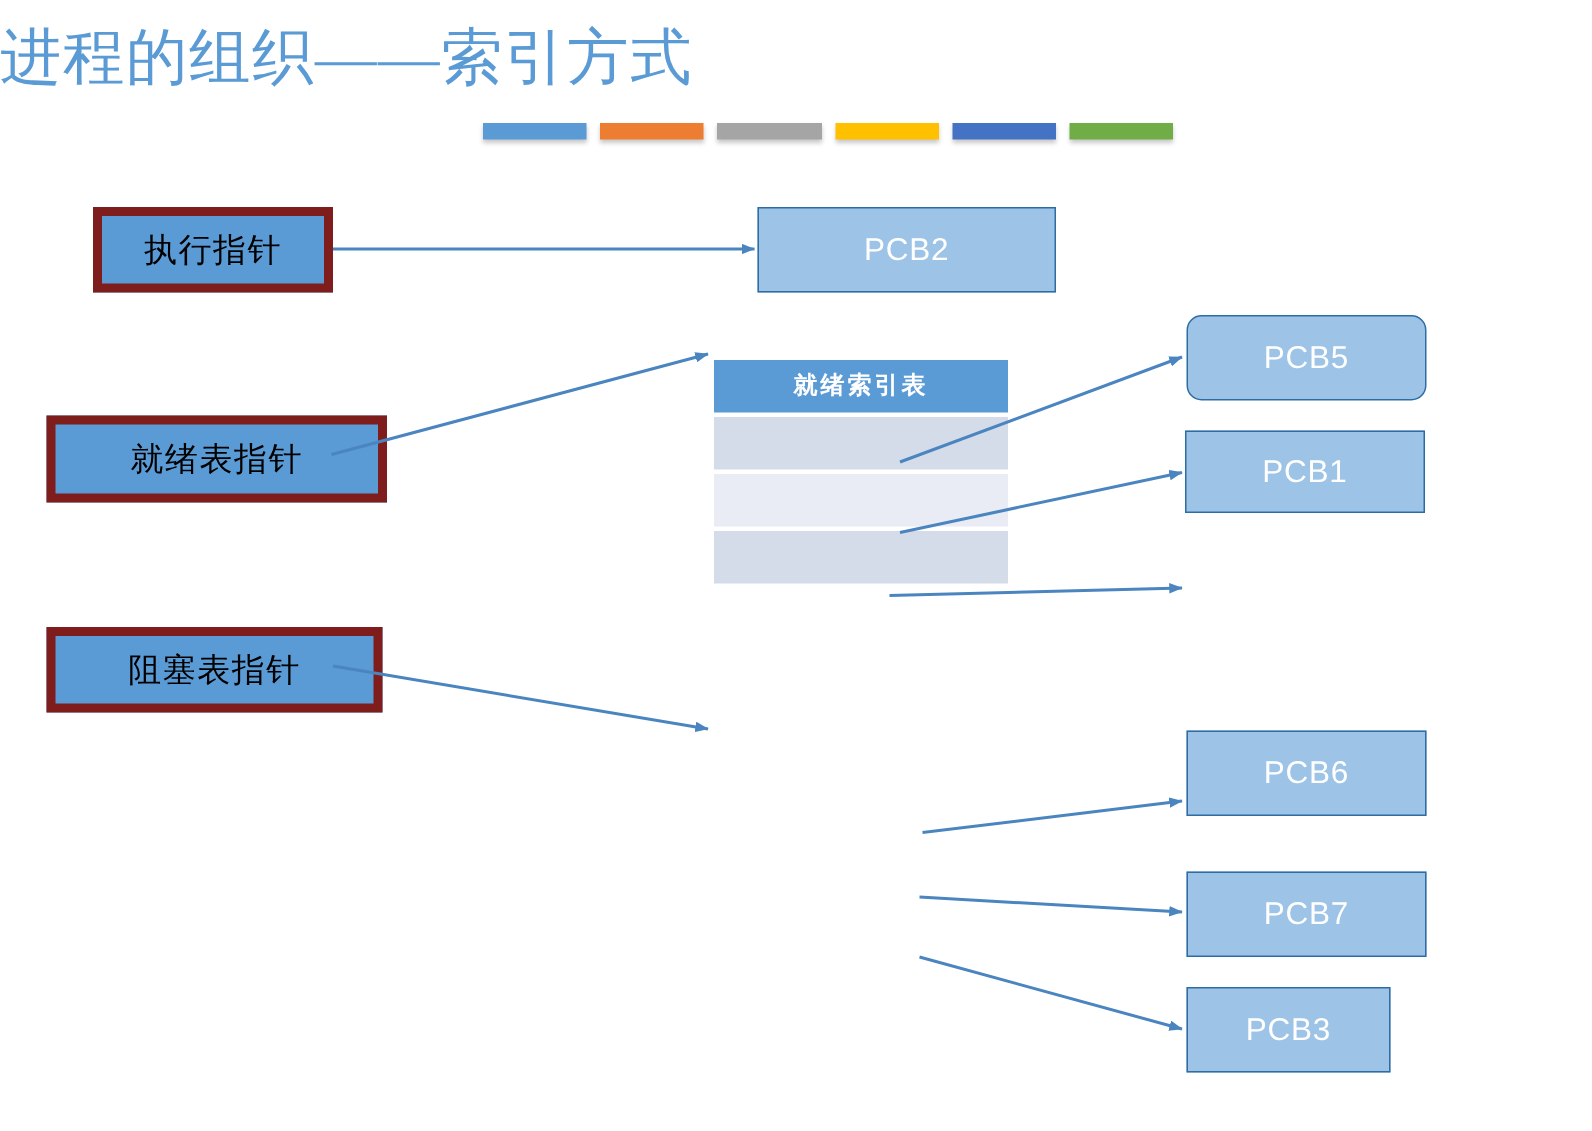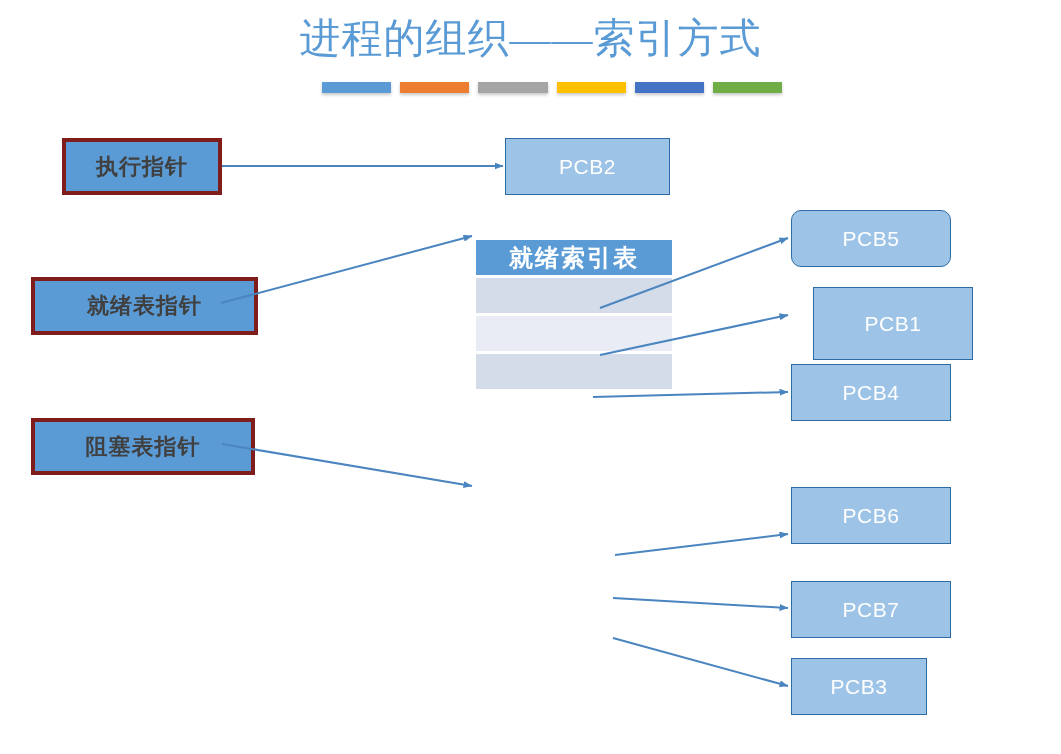--- a/index.html
+++ b/index.html
@@ -17,21 +17,20 @@
     background: #ffffff;
     overflow: hidden;
   }
 
   
   .title {
     position: absolute;
     left: 0;
     top: 14px;
     width: 1061px;
-    text-align: center;
     color: #5B9BD5;
     font-size: 41px;
     font-family: "Liberation Serif", "DejaVu Serif", serif;
     letter-spacing: 1px;
     line-height: 1.2;
     white-space: nowrap;
   }
 
   
   .bars {
@@ -46,31 +45,30 @@
   .bar {
     flex: 1 1 0;
     height: 11px;
     box-shadow: 0 2px 3px rgba(0,0,0,0.22);
   }
 
   
   .ptr-box {
     position: absolute;
     background: #5B9BD5;
-    border: 4px solid #7f1d1d;
-    color: #404040;
+    border: 6px solid #7f1d1d;
+    color: #000000;
     font-family: "Liberation Serif", "DejaVu Serif", serif;
     font-size: 22px;
     display: flex;
     align-items: center;
     justify-content: center;
     box-sizing: border-box;
     letter-spacing: 1px;
     white-space: nowrap;
-    font-weight: bold;
   }
 
   .pcb-box {
     position: absolute;
     background: #9DC3E6;
     border: 1px solid #2E6CA4;
     color: #ffffff;
     font-size: 21px;
     display: flex;
     align-items: center;
@@ -83,21 +81,21 @@
   
   .index-table {
     position: absolute;
     width: 196px;
   }
   .it-header {
     height: 35px;
     background: #5B9BD5;
     color: #ffffff;
     font-family: "Liberation Serif", "DejaVu Serif", serif;
-    font-size: 24px;
+    font-size: 16px;
     font-weight: bold;
     display: flex;
     align-items: center;
     justify-content: center;
     letter-spacing: 2px;
     white-space: nowrap;
   }
   .it-row {
     height: 35px;
     margin-top: 3px;
@@ -128,24 +126,23 @@
     <div class="bar" style="background: rgb(165, 165, 165);"></div>
     <div class="bar" style="background: rgb(255, 192, 0);"></div>
     <div class="bar" style="background: rgb(68, 114, 196);"></div>
     <div class="bar" style="background: rgb(112, 173, 71);"></div>
   </div>
 
   <div class="ptr-box" style="left: 62px; top: 138px; width: 160px; height: 57px;">执行指针</div>
   <div class="ptr-box" style="left: 31px; top: 277px; width: 227px; height: 58px;">就绪表指针</div>
   <div class="ptr-box" style="left: 31px; top: 418px; width: 224px; height: 57px;">阻塞表指针</div>
 
-  <div class="pcb-box" style="left: 505px; top: 138px; width: 165px; height: 57px;">PCB2</div>
+  <div class="pcb-box" style="left: 505px; top: 138px; width: 199px; height: 57px;">PCB2</div>
   <div class="pcb-box" style="left: 791px; top: 210px; width: 160px; height: 57px; border-radius: 10px;">PCB5</div>
-  <div class="pcb-box" style="left: 813px; top: 287px; width: 160px; height: 73px;">PCB1</div>
-  <div class="pcb-box" style="left: 791px; top: 364px; width: 160px; height: 57px;">PCB4</div>
+  <div class="pcb-box" style="left: 790px; top: 287px; width: 160px; height: 55px;">PCB1</div>
   <div class="pcb-box" style="left: 791px; top: 487px; width: 160px; height: 57px;">PCB6</div>
   <div class="pcb-box" style="left: 791px; top: 581px; width: 160px; height: 57px;">PCB7</div>
   <div class="pcb-box" style="left: 791px; top: 658px; width: 136px; height: 57px;">PCB3</div>
 
   <div class="index-table" style="left: 476px; top: 240px;">
     <div class="it-header">就绪索引表</div>
     <div class="it-row dark"></div>
     <div class="it-row light"></div>
     <div class="it-row dark"></div>
   </div>

